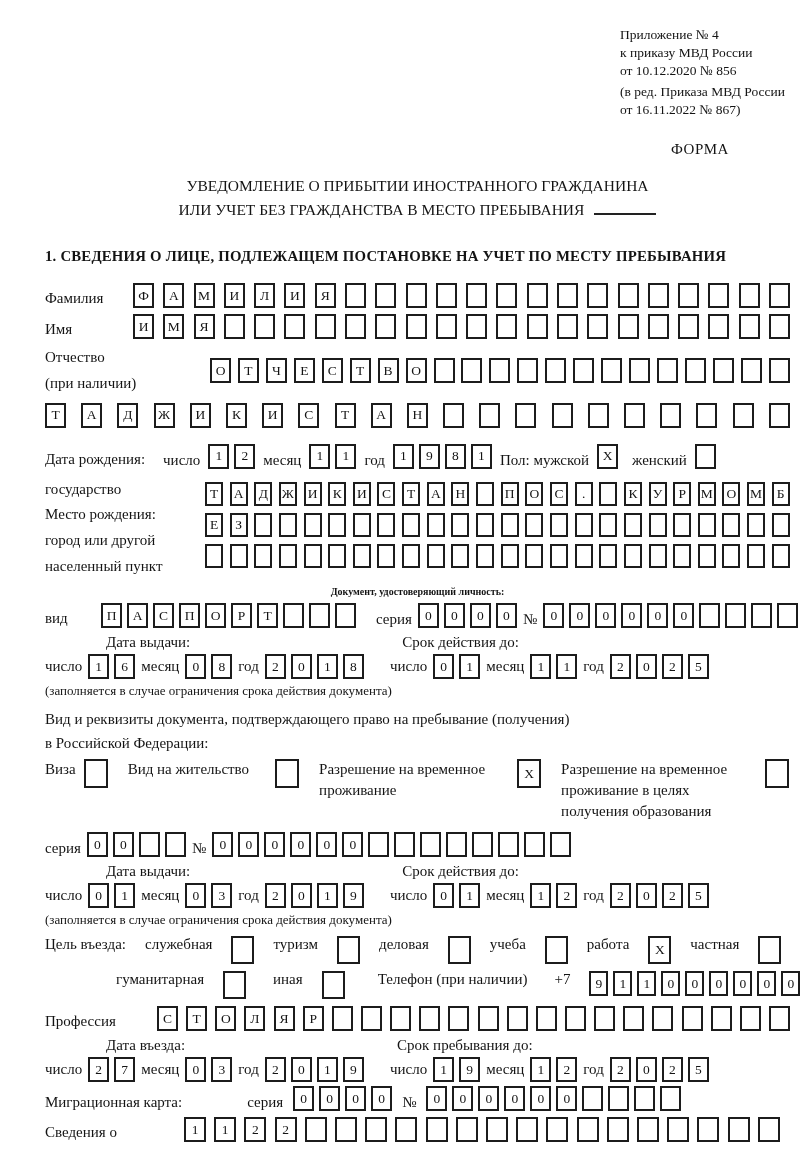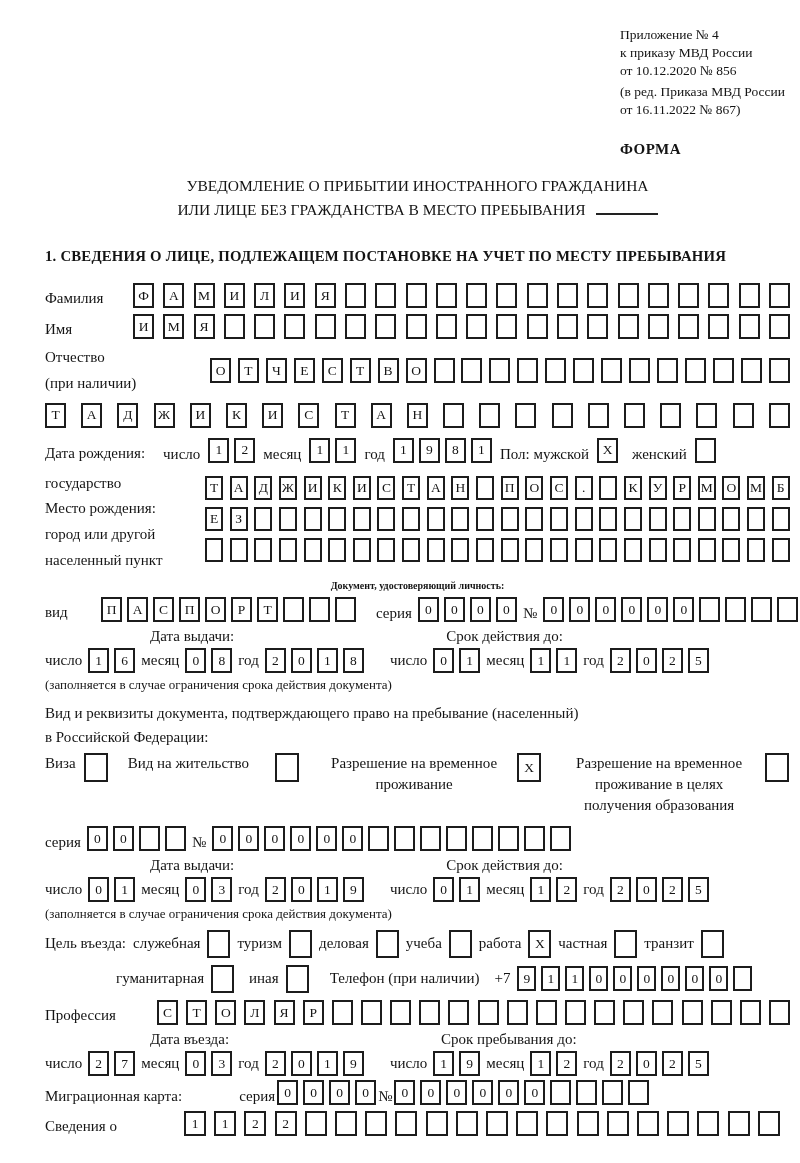--- a/index.html
+++ b/index.html
@@ -4,21 +4,21 @@
 <style>
   *{box-sizing:border-box;margin:0;padding:0}
   html,body{background:#fff}
   body{width:800px;font-family:"Liberation Serif","DejaVu Serif",serif;color:#141414;font-size:15px}
   .page{position:relative;width:800px;height:1163px;padding:26px 10px 0 45px;overflow:hidden;background:#fff}
 
   
   .top-right{margin-left:575px;font-size:13.5px;line-height:1.32}
   .top-right .sub{margin-top:4px}
   .top-right .sub2{margin-top:0}
-  .forma{margin-left:575px;width:160px;font-weight:bold;font-size:15px;margin-top:22px;letter-spacing:.5px}
+  .forma{margin-left:575px;text-align:center;width:160px;font-weight:normal;font-size:15px;margin-top:22px;letter-spacing:.5px}
 
   
   .title{text-align:center;font-weight:normal;font-size:15.5px;line-height:1.55;margin-top:16px}
   .blank-line{display:inline-block;width:62px;border-bottom:2px solid #222;margin-left:10px;height:14px}
   .section{font-weight:bold;font-size:14.8px;margin-top:26px;margin-bottom:18px;letter-spacing:.2px}
 
   
   .frow{display:flex;align-items:center;margin-bottom:6px}
   .vcenter{align-items:flex-end}
   .lbl{flex:0 0 auto;line-height:1.25}
@@ -34,54 +34,54 @@
   .sm .box{width:18px;height:24px}
   .wd .box{width:22px}
   .cbx .box{width:24px;height:29px}
   .cb2 .box{width:23px;height:28px}
 
   
   .center-bold{text-align:center;font-weight:bold;font-size:10px;margin:4px 0 6px 0}
 
   
   .dhead{display:flex;font-size:15px;margin:4px 0 3px 0}
-  .dhead .h1{margin-left:105px}
+  .dhead .h1{margin-left:61px}
   .dhead .h2{margin-left:212px}
   .drow{display:flex;align-items:center;margin-bottom:4px}
   .dgrp{display:flex;align-items:center;gap:6px;width:345px;flex:0 0 auto}
   .dgrp.r{width:auto}
   .note{font-size:13px;text-align:left;margin:0 0 8px 0}
 
   .para{line-height:1.6;margin-bottom:4px}
 
   .cbrow{display:flex;align-items:flex-start;margin:4px 0 10px 0}
-  .wraplbl{text-align:center;font-size:15px;line-height:1.4}
+  .wraplbl{text-align:left;font-size:15px;line-height:1.4}
   .gap8{margin-left:8px}.gap14{margin-left:14px}.gap20{margin-left:20px}.gap26{margin-left:26px}.gap55{margin-left:55px}
-  .purprow{display:flex;align-items:center;gap:7px;white-space:nowrap;margin-bottom:7px}
+  .purprow{display:flex;align-items:flex-start;gap:19px;white-space:nowrap;margin-bottom:7px}
   .indent71{padding-left:71px}
   .ph .box{width:19px}
   .mt2{margin-top:2px}
 </style>
 </head>
 <body>
 
 <div class="page">
 
   <div class="top-right">
     <div>Приложение № 4</div>
     <div>к приказу МВД России</div>
     <div>от 10.12.2020 № 856</div>
     <div class="sub">(в ред. Приказа МВД России</div>
     <div class="sub2">от 16.11.2022 № 867)</div>
   </div>
   <div class="forma">ФОРМА</div>
 
   <div class="title">
     <div>УВЕДОМЛЕНИЕ О ПРИБЫТИИ ИНОСТРАННОГО ГРАЖДАНИНА</div>
-    <div><span>ИЛИ ЛИЦЕ БЕЗ ГРАЖДАНСТВА В МЕСТО ПРЕБЫВАНИЯ</span><span class="blank-line"></span></div>
+    <div><span>ИЛИ УЧЕТ БЕЗ ГРАЖДАНСТВА В МЕСТО ПРЕБЫВАНИЯ</span><span class="blank-line"></span></div>
   </div>
 
   <div class="section">1. СВЕДЕНИЯ О ЛИЦЕ, ПОДЛЕЖАЩЕМ ПОСТАНОВКЕ НА УЧЕТ ПО МЕСТУ ПРЕБЫВАНИЯ</div>
 
   <div class="frow vcenter">
     <span class="lbl w88">Фамилия</span>
     <div class="boxes fill">
         <span class="box">Ф</span>
         <span class="box">А</span>
         <span class="box">М</span>
@@ -184,21 +184,21 @@
         <span class="box"></span>
         <span class="box"></span>
         <span class="box"></span>
         <span class="box"></span>
         <span class="box"></span>
         <span class="box"></span>
         <span class="box"></span>
       </div>
   </div>
 
-  <div class="frow vcenter" style="gap:8px;margin-top:10px">
+  <div class="frow vcenter" style="gap:8px;margin-top:16px">
     <span class="lbl">Дата рождения:</span>
     <span style="margin-left:10px">число</span>
     <div class="boxes">
         <span class="box">1</span>
         <span class="box">2</span>
       </div>
     <span>месяц</span>
     <div class="boxes">
         <span class="box">1</span>
         <span class="box">1</span>
@@ -387,21 +387,21 @@
           <span class="box">2</span>
           <span class="box">0</span>
           <span class="box">2</span>
           <span class="box">5</span>
         </div>
     </div>
   </div>
   <div class="note">(заполняется в случае ограничения срока действия документа)</div>
 
   <div class="para">
-    <div>Вид и реквизиты документа, подтверждающего право на пребывание (населенный)</div>
+    <div>Вид и реквизиты документа, подтверждающего право на пребывание (получения)</div>
     <div>в Российской Федерации:</div>
   </div>
 
   <div class="cbrow">
     <span class="mt2">Виза</span>
     <div class="boxes cbx gap8">
         <span class="box"></span>
       </div>
     <span class="mt2 gap20">Вид на жительство</span>
     <div class="boxes cbx gap26">
@@ -613,21 +613,21 @@
       <span>год</span>
       <div class="boxes">
           <span class="box">2</span>
           <span class="box">0</span>
           <span class="box">2</span>
           <span class="box">5</span>
         </div>
     </div>
   </div>
 
-  <div class="frow vcenter" style="gap:2px;margin-top:0">
+  <div class="frow vcenter" style="gap:10px;margin-top:0">
     <span>Миграционная карта:</span>
     <span class="gap55">серия</span>
     <div class="boxes">
         <span class="box">0</span>
         <span class="box">0</span>
         <span class="box">0</span>
         <span class="box">0</span>
       </div>
     <span>№</span>
     <div class="boxes">

